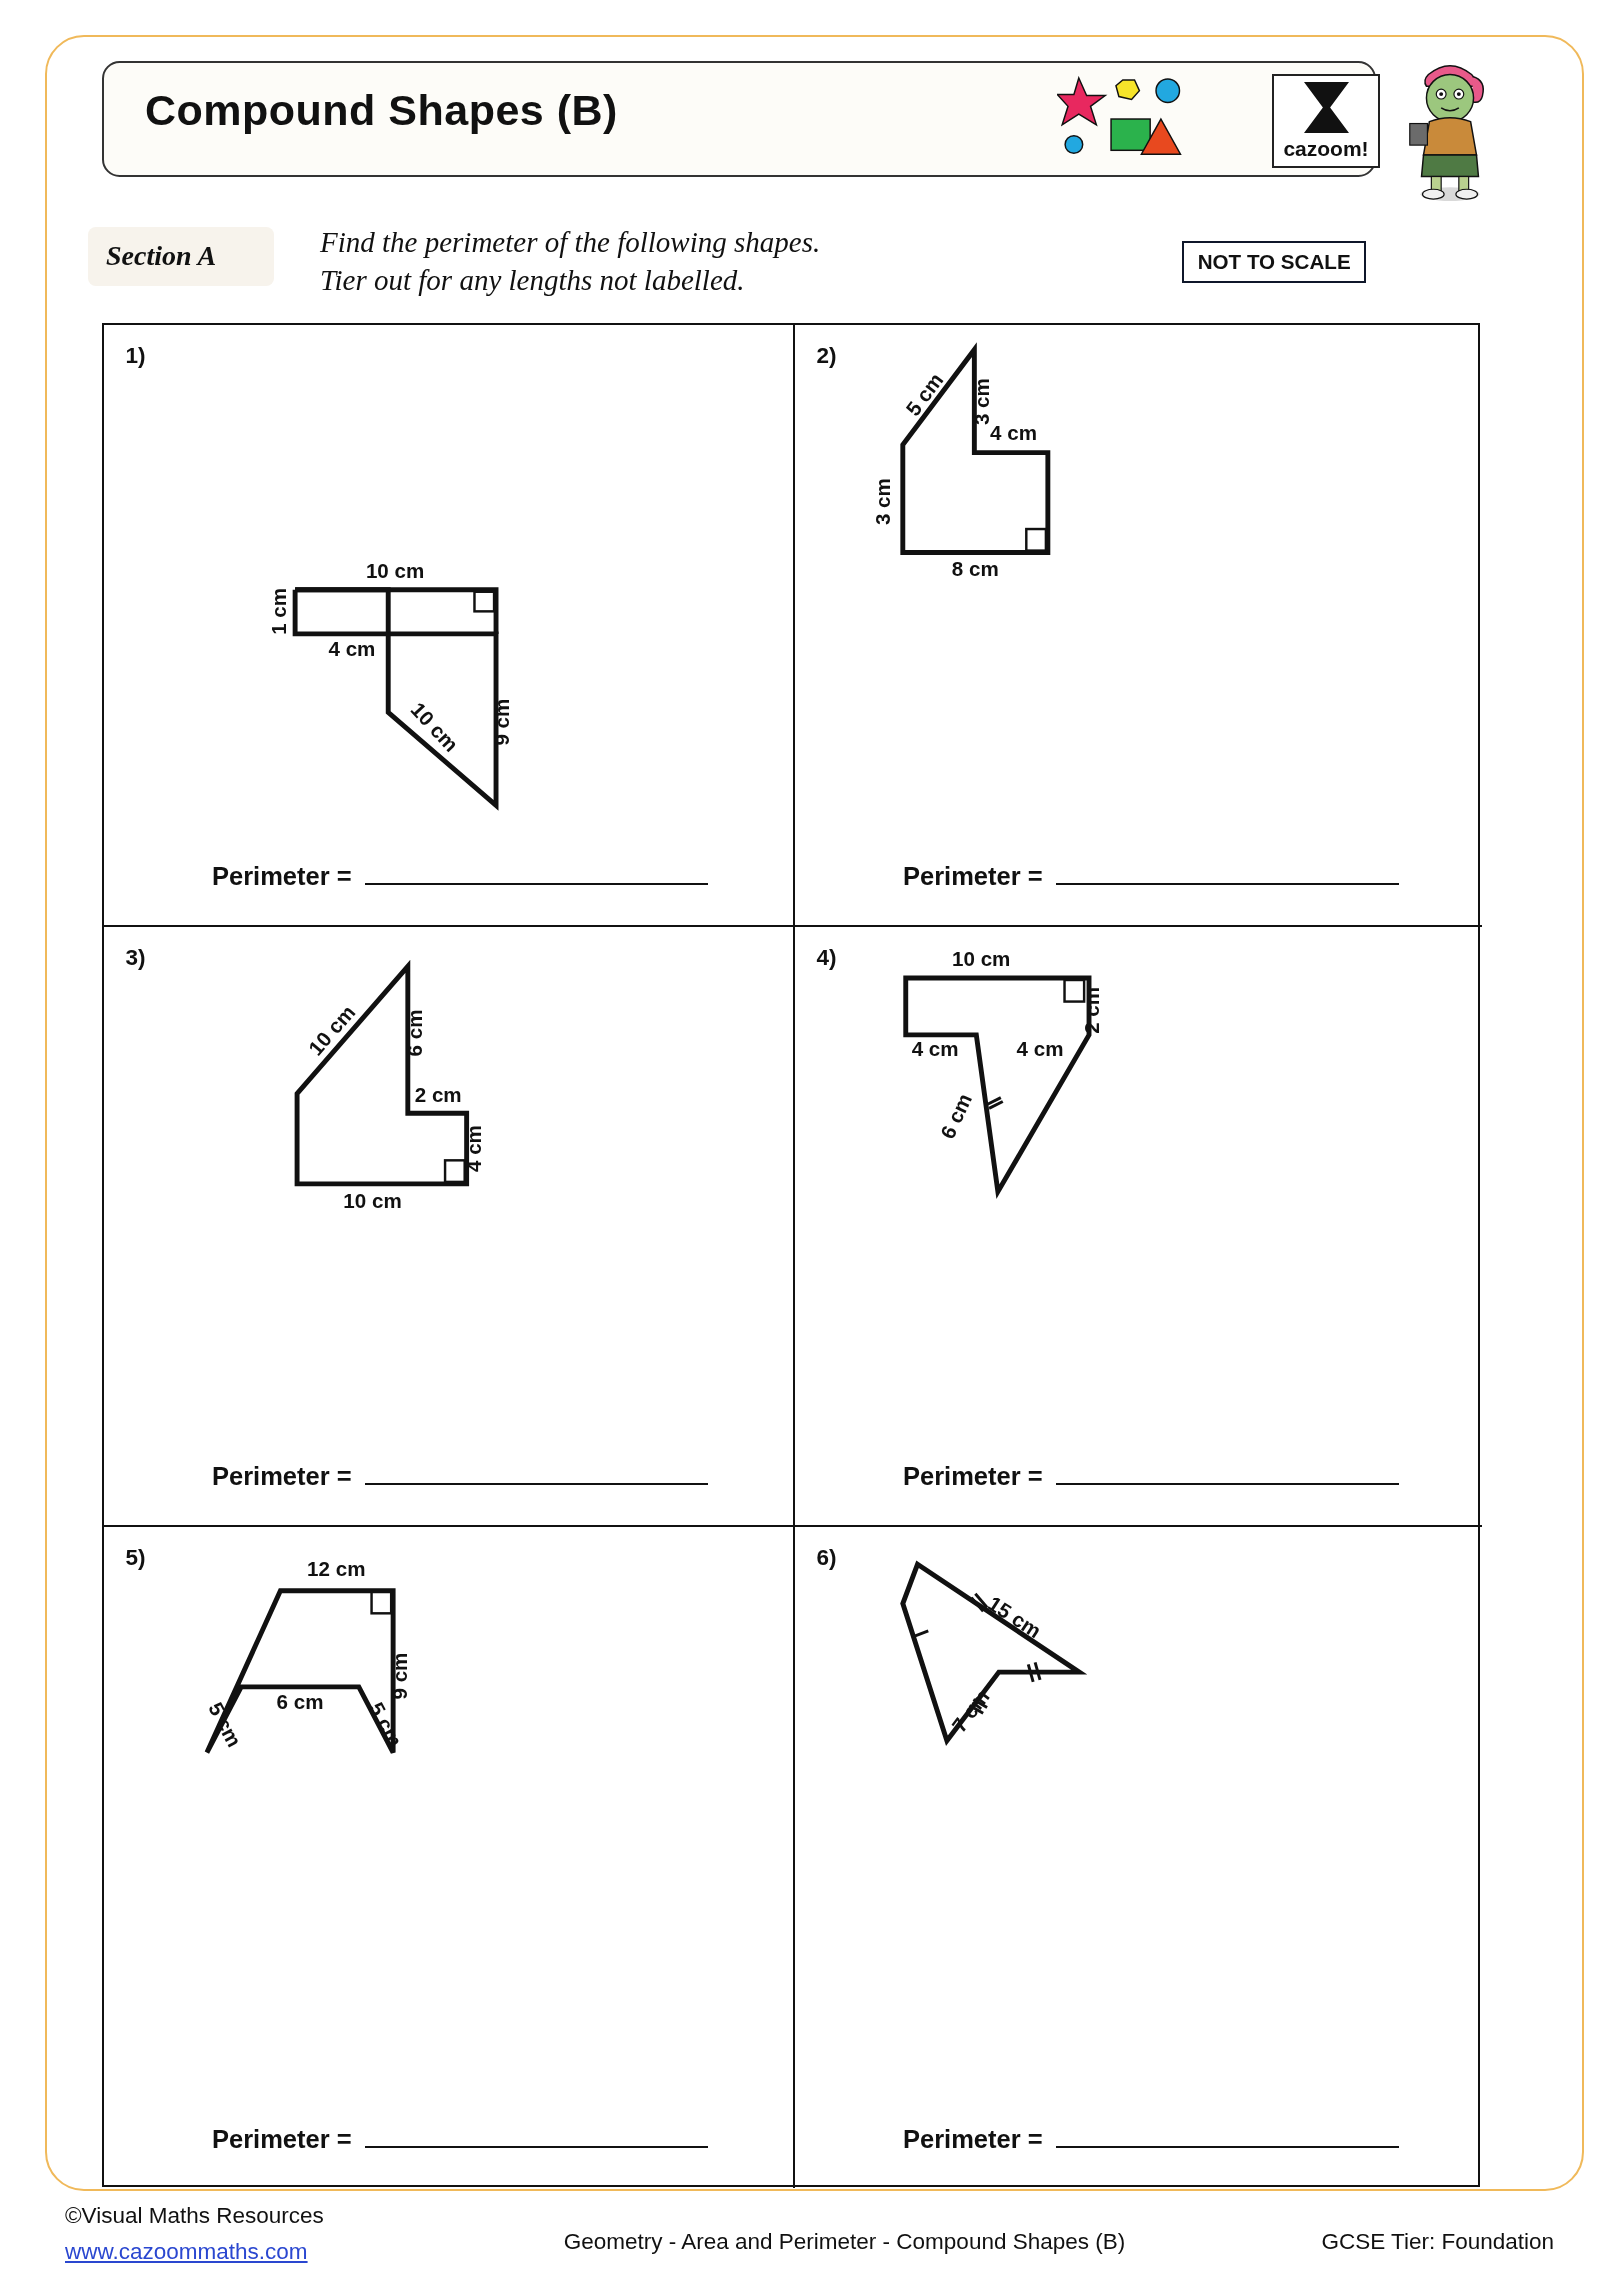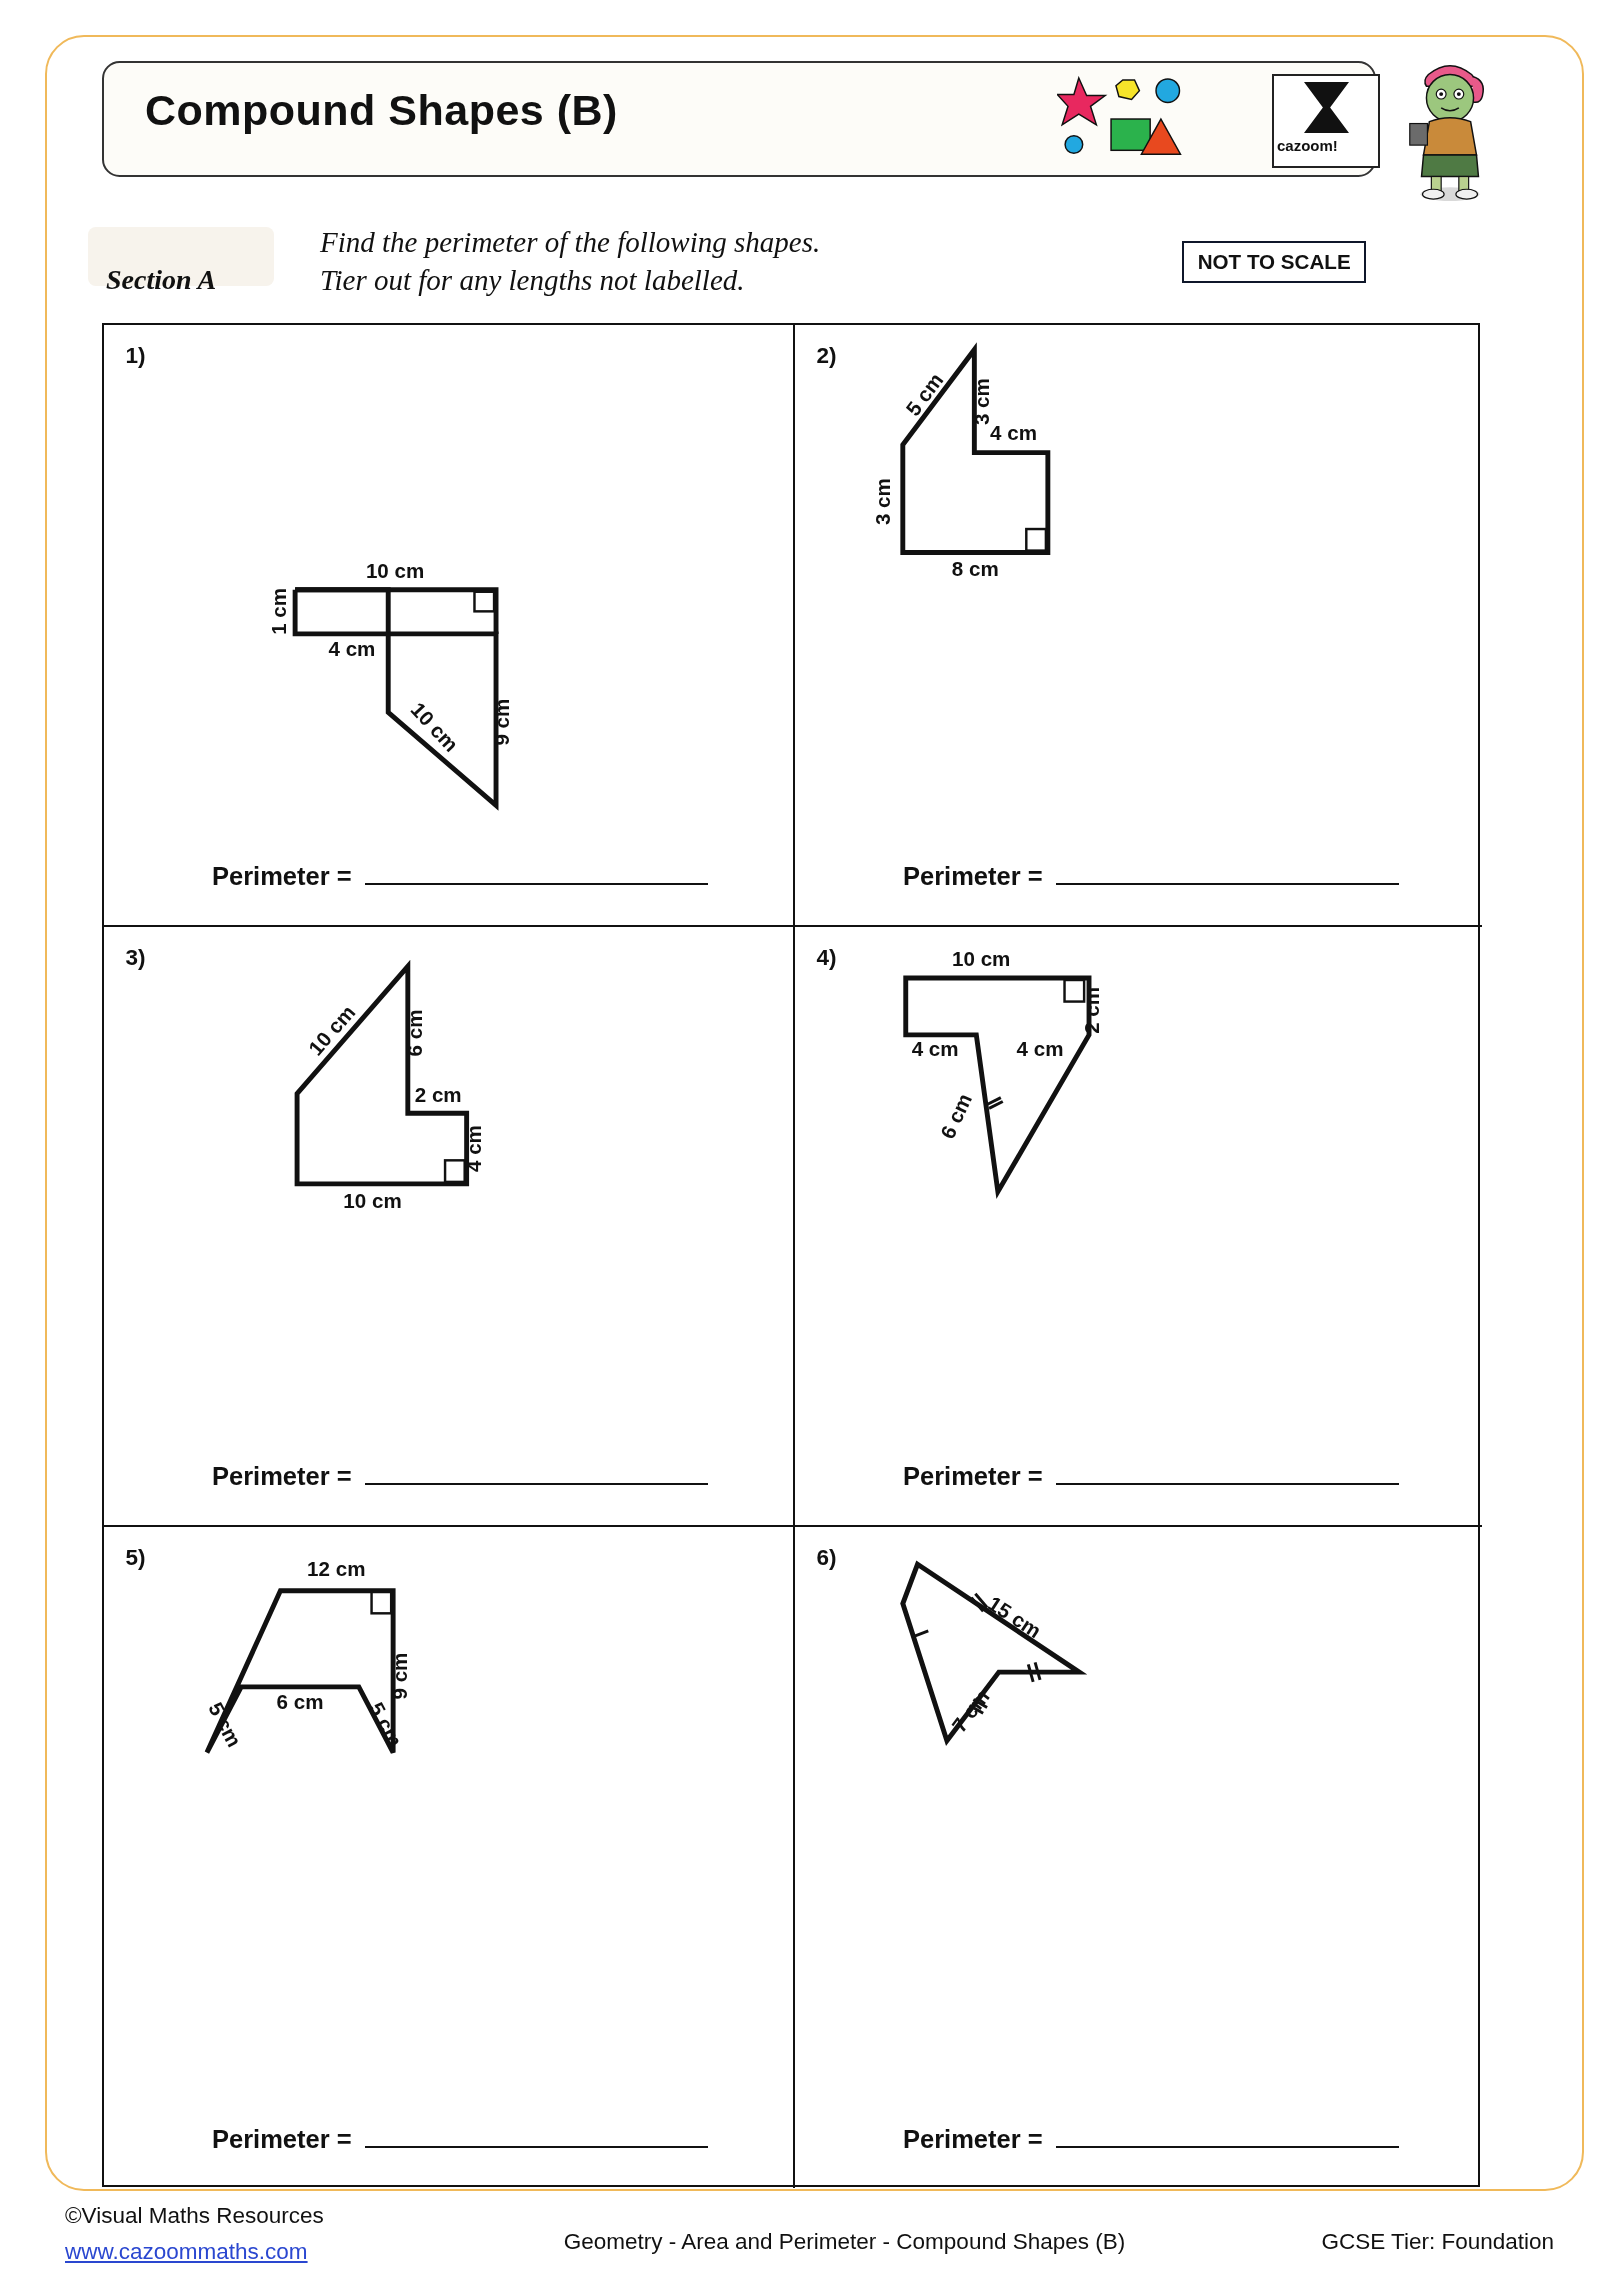--- a/index.html
+++ b/index.html
@@ -77,21 +77,22 @@
     width: 45px;
     height: 51px;
     background: #111;
     clip-path: polygon(0 0, 100% 0, 58% 50%, 100% 100%, 0 100%, 42% 50%);
   }
   .logo-word {
     position: absolute;
     left: 1277px;
     top: 137px;
     width: 98px;
-    font-size: 15px;
+    text-align: center;
+    font-size: 21px;
     font-weight: bold;
     color: #111;
   }
   
   .mascot {
     position: absolute;
     left: 1396px;
     top: 47px;
     width: 108px;
     height: 157px;
@@ -108,21 +109,20 @@
   }
   .section-label {
     position: absolute;
     left: 106px;
     top: 240px;
     font-family: "Liberation Serif", serif;
     font-size: 28px;
     font-weight: bold;
     font-style: italic;
     color: #111;
-    margin-top: 24px;
   }
   .instructions {
     position: absolute;
     left: 320px;
     top: 223px;
     font-family: "Liberation Serif", serif;
     font-size: 29px;
     font-style: italic;
     color: #111;
     line-height: 1.32;

